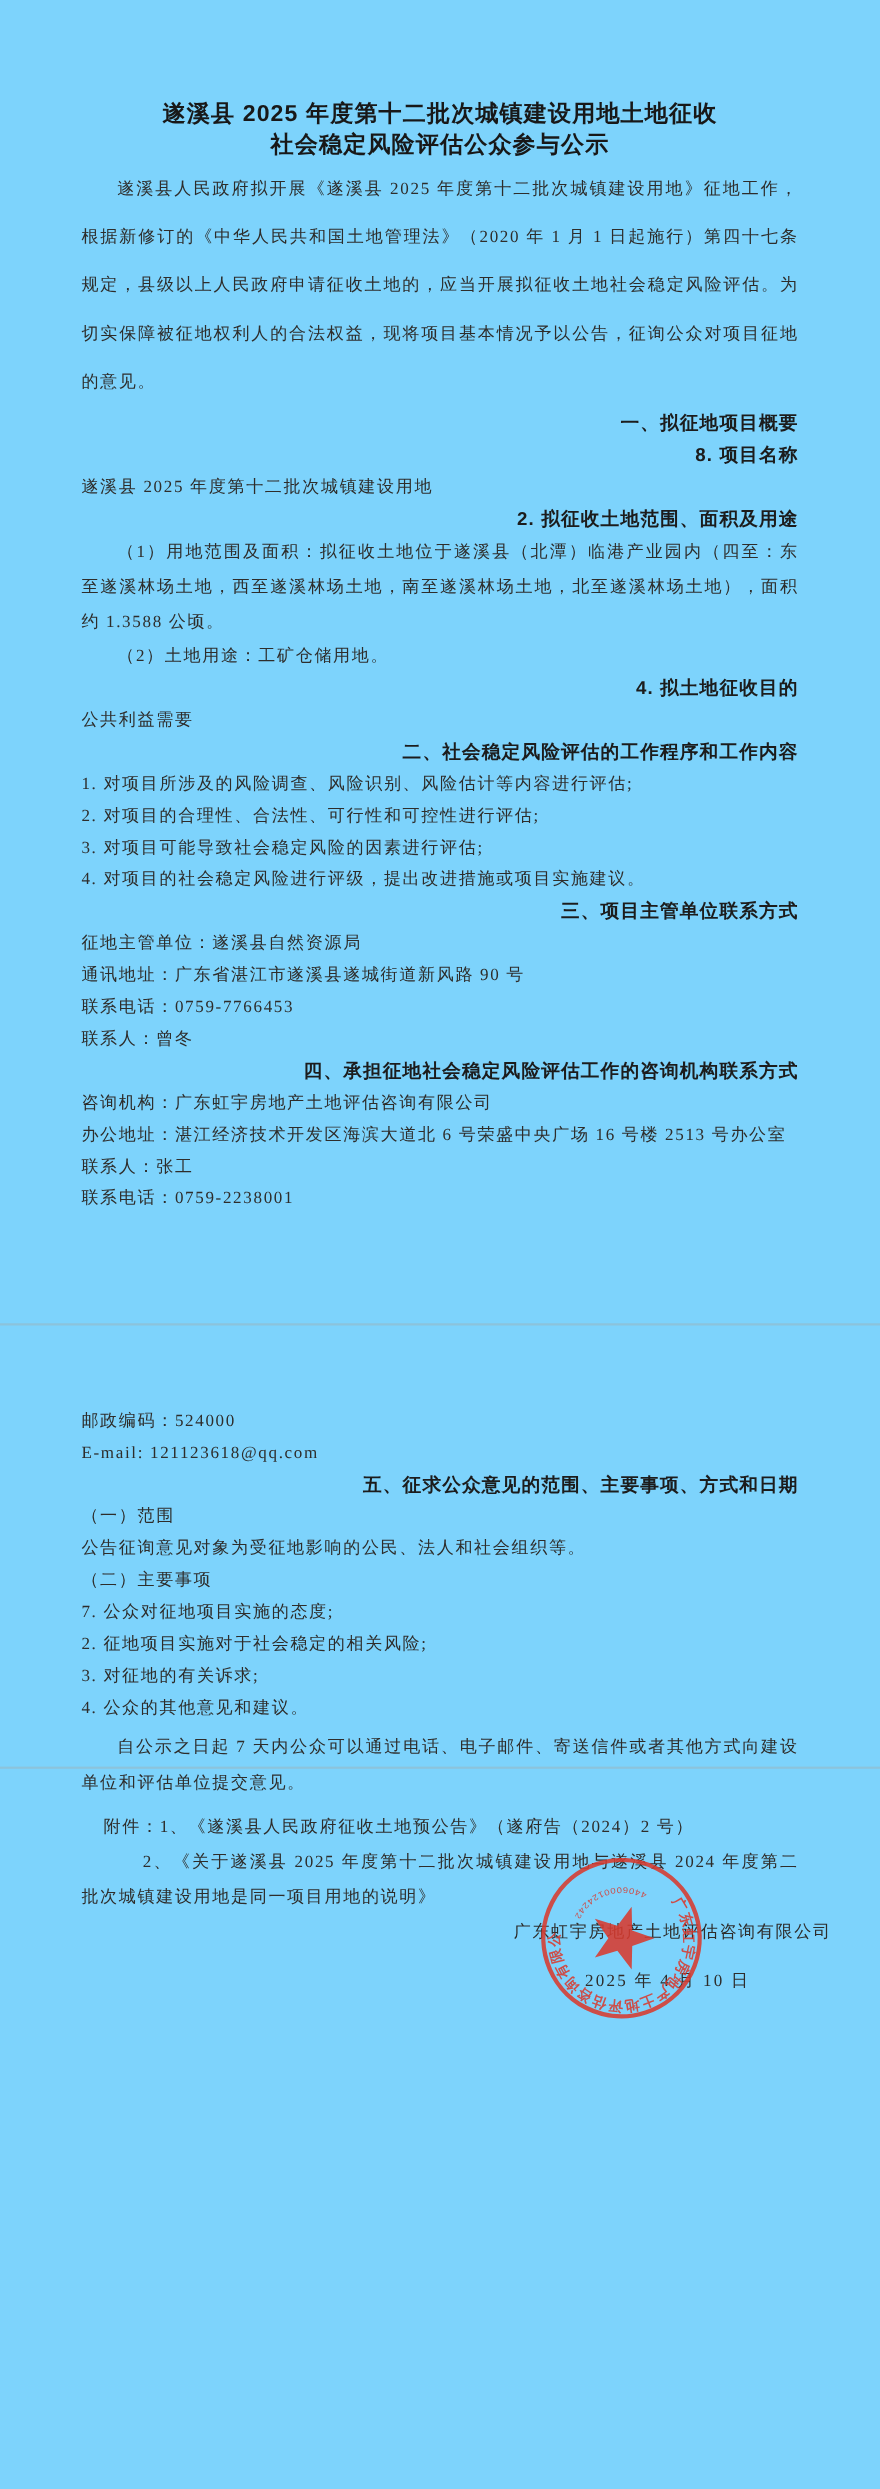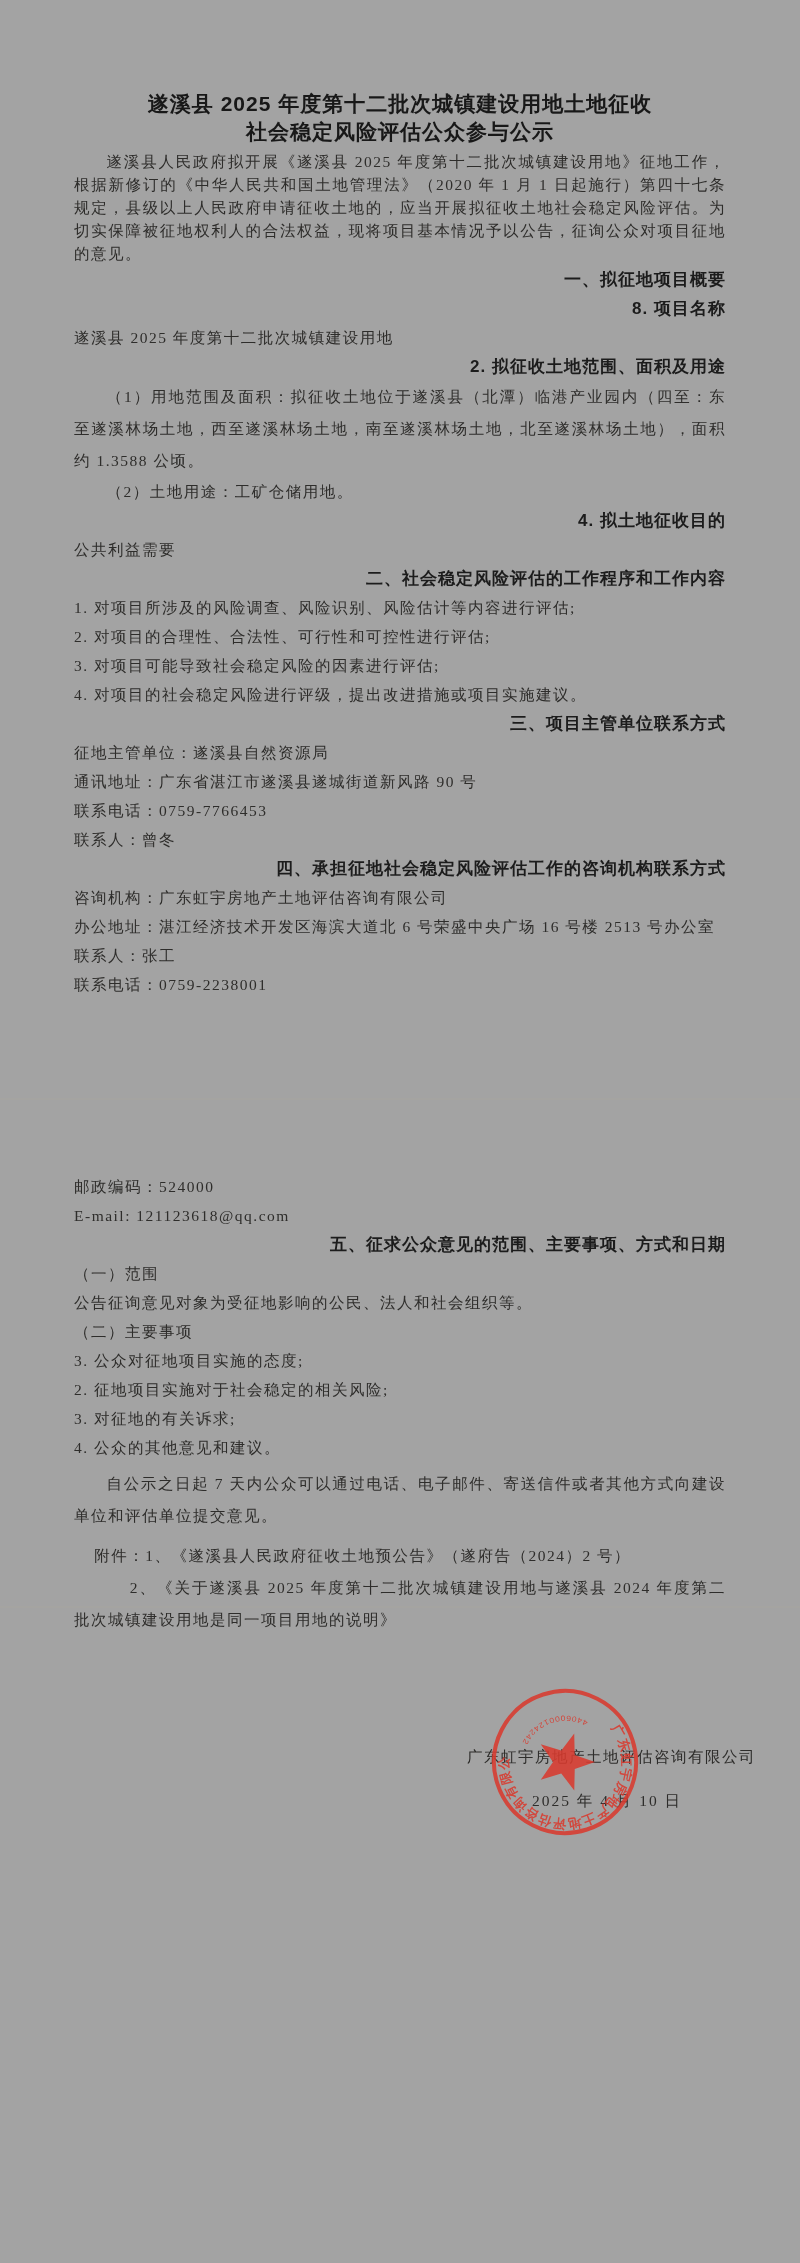--- a/index.html
+++ b/index.html
@@ -1,36 +1,36 @@
 <!DOCTYPE html>
 <html><head>
 <meta charset="utf-8">
 <style>
   html,body { margin:0; padding:0; background:#ffffff; }
   .page {
     position:relative;
     width:800px; height:2263px;
     margin:0 auto;
-    background:#a3a3a3;
+    background:#7dd3fc;
     overflow:hidden;
     font-family:"Liberation Serif", serif;
     color:#2e2d2b;
   }
   .content { padding:90px 74px 0 74px; }
   .doc-title {
     font-family:"Liberation Sans", sans-serif;
     font-weight:bold;
     font-size:21px; line-height:28px;
     text-align:center; letter-spacing:1px;
     color:#181818;
     margin:0;
   }
   .doc-title span { display:block; }
   .para {
-    font-size:15.5px; line-height:23px;
+    font-size:15.5px; line-height:44px;
     letter-spacing:1.5px;
     text-align:justify; text-justify:inter-character;
     margin:0;
   }
   .para.lh32 { line-height:32px; }
   .indent { text-indent:2.1em; }
   .line {
     font-size:15.5px; line-height:29px;
     letter-spacing:1.5px;
     white-space:nowrap;
@@ -114,21 +114,21 @@
       <div class="scanline inner"></div>
     </div>
 
     <div class="line">邮政编码：524000</div>
     <div class="line">E-mail: 121123618@qq.com</div>
 
     <div class="h">五、征求公众意见的范围、主要事项、方式和日期</div>
     <div class="line">（一）范围</div>
     <div class="line">公告征询意见对象为受征地影响的公民、法人和社会组织等。</div>
     <div class="line">（二）主要事项</div>
-    <div class="line">3. 公众对征地项目实施的态度;</div>
+    <div class="line">7. 公众对征地项目实施的态度;</div>
     <div class="line">2. 征地项目实施对于社会稳定的相关风险;</div>
     <div class="line">3. 对征地的有关诉求;</div>
     <div class="line">4. 公众的其他意见和建议。</div>
     <p class="para indent lh32 p3">自公示之日起 7 天内公众可以通过电话、电子邮件、寄送信件或者其他方式向建设单位和评估单位提交意见。</p>
 
     <p class="para lh32 attach1">附件：1、《遂溪县人民政府征收土地预公告》（遂府告（2024）2 号）</p>
     <p class="para lh32 attach2">2、《关于遂溪县 2025 年度第十二批次城镇建设用地与遂溪县 2024 年度第二批次城镇建设用地是同一项目用地的说明》</p>
 
   </div>
 

